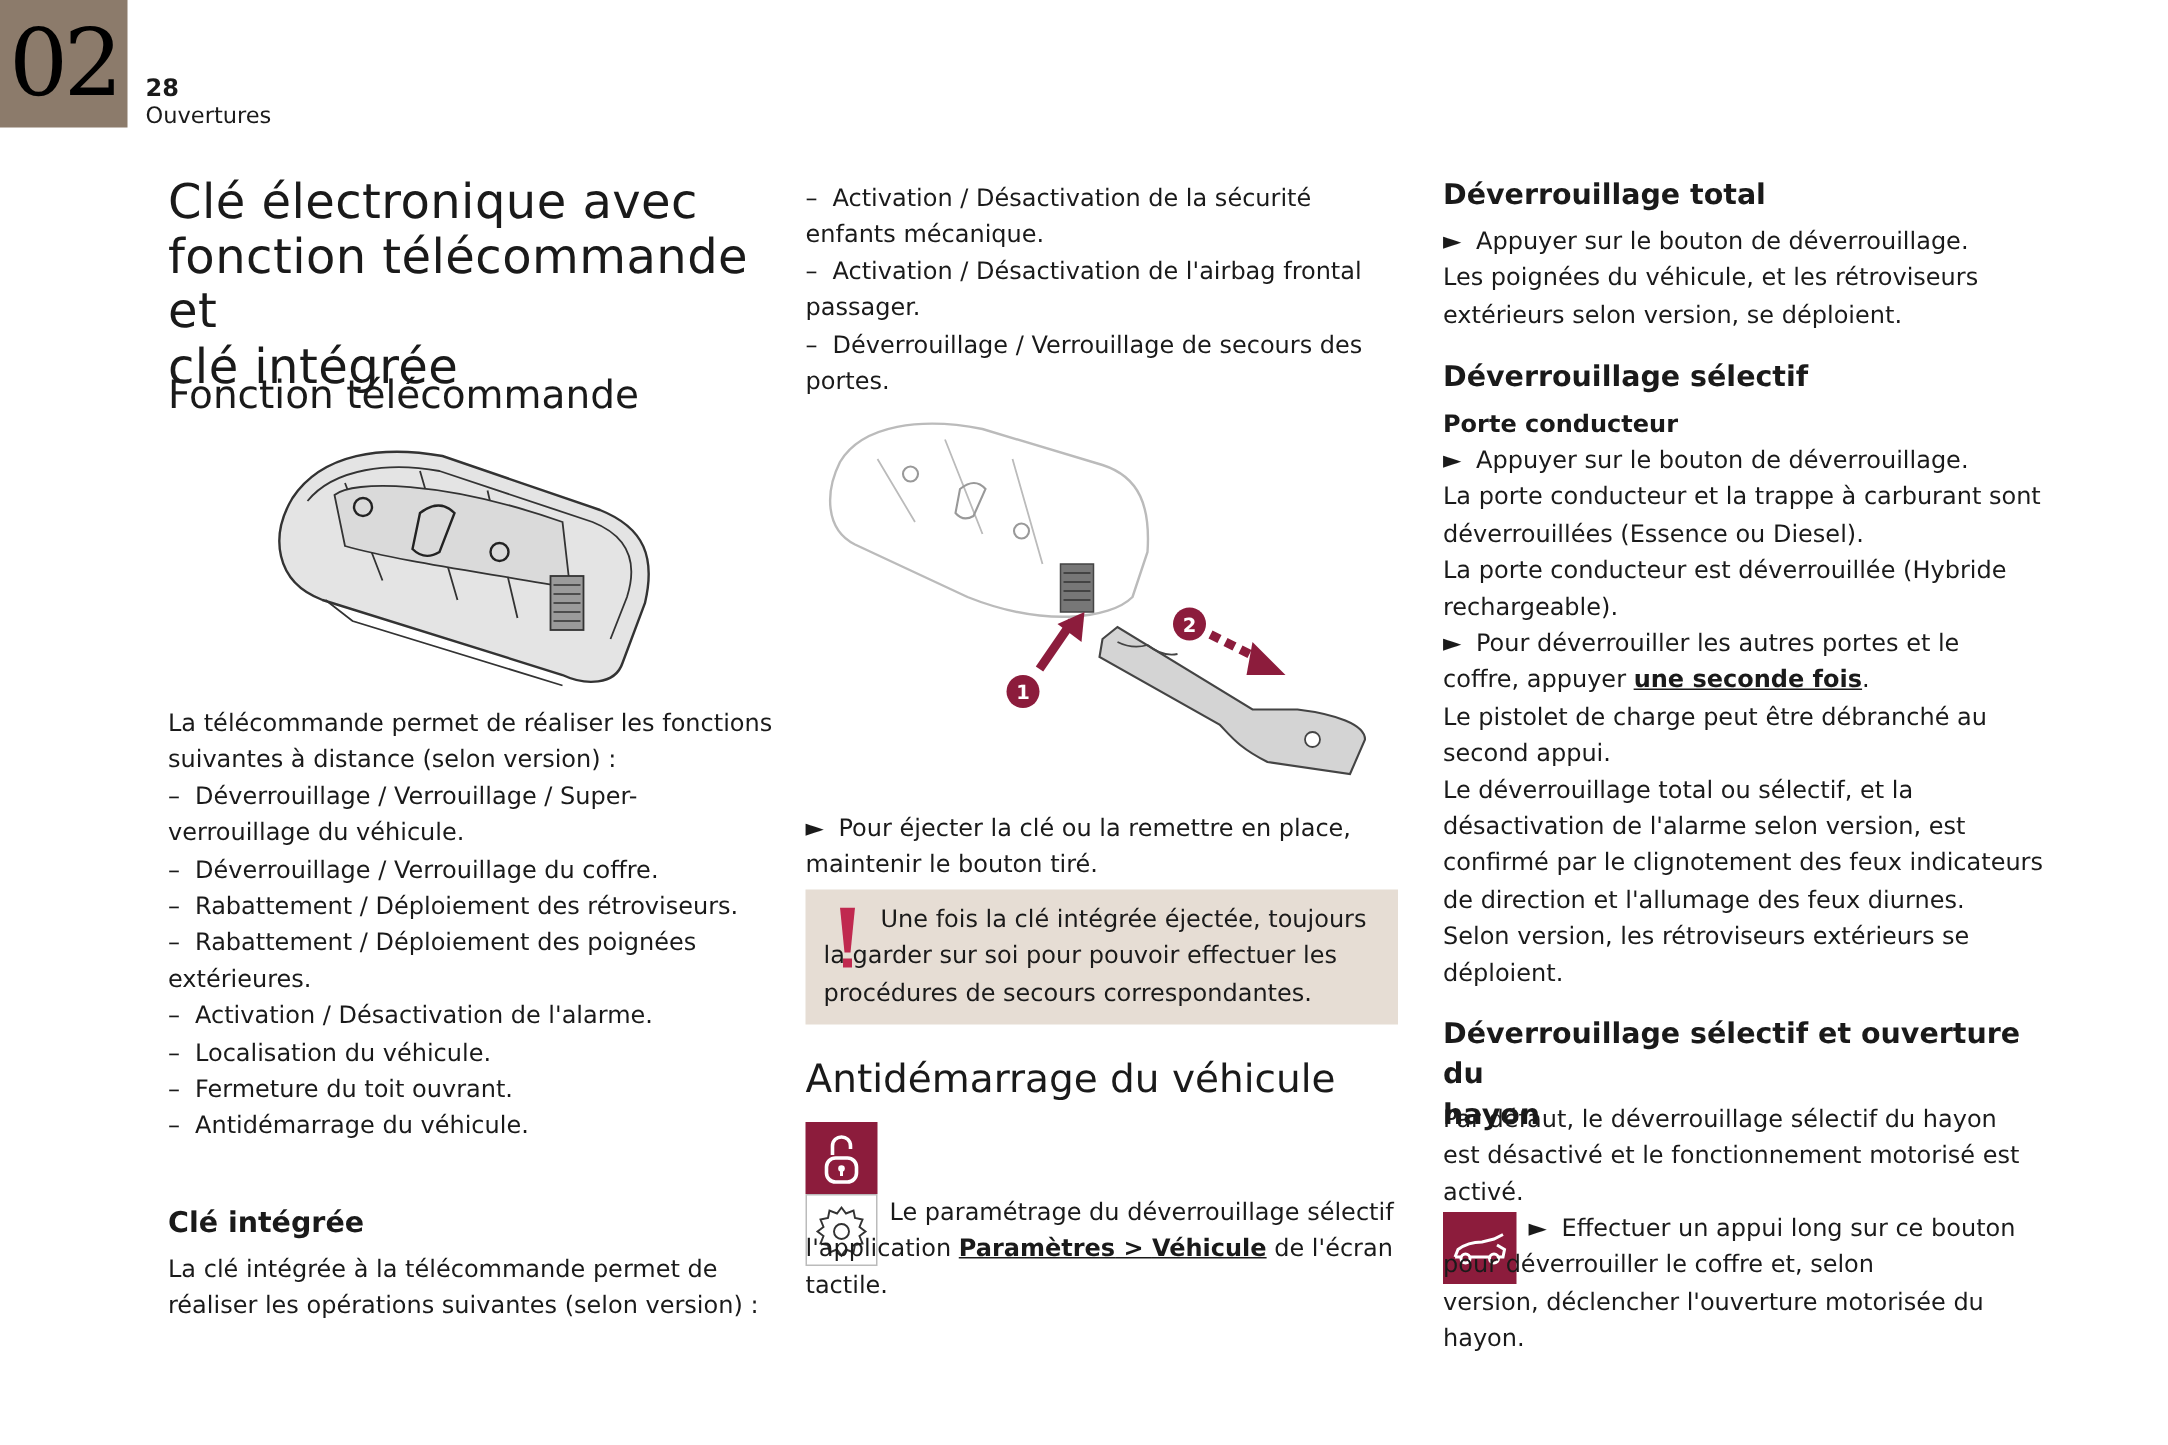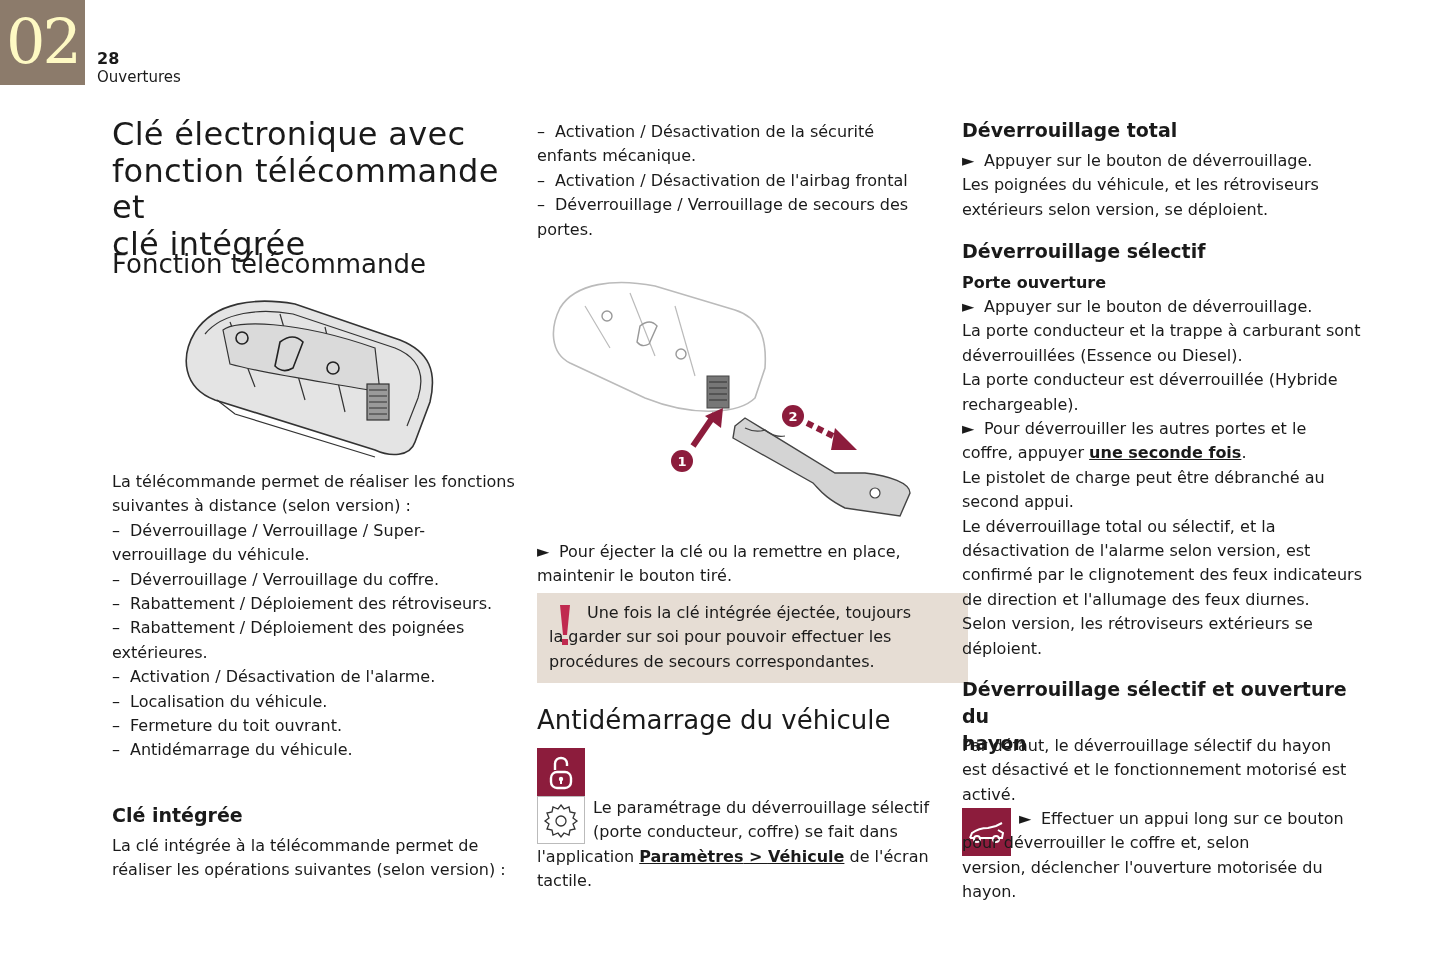--- a/index.html
+++ b/index.html
@@ -1,31 +1,31 @@
 <!DOCTYPE html>
 <html><head>
 <meta charset="utf-8">
 <style>
   html, body { margin:0; padding:0; background:#ffffff; }
   body { width:1445px; height:963px; position:relative; overflow:hidden;
          font-family:"DejaVu Sans", sans-serif; color:#1a1a1a; }
   .chapter-box { position:absolute; left:0; top:0; width:85px; height:85px; background:#8c7b6b; }
   .chapter-num { position:absolute; left:6px; top:6px; font-family:"DejaVu Serif", serif;
-                 font-size:62px; color:#fef9c3; letter-spacing:-3px; line-height:72px; font-weight:300; }
+                 font-size:62px; color:#000000; letter-spacing:-3px; line-height:72px; font-weight:300; }
   .page-num { position:absolute; left:97px; top:49px; font-size:16px; font-weight:bold; }
   .section-name { position:absolute; left:97px; top:68px; font-size:15px; }
   .txt { font-size:16px; line-height:24.4px; margin:0; }
   .title { position:absolute; font-size:32px; line-height:36.5px; font-weight:normal; margin:0; letter-spacing:0.3px; }
   .h2 { position:absolute; font-size:26px; line-height:30px; font-weight:normal; margin:0; }
   .h3 { position:absolute; font-size:19px; line-height:27px; font-weight:bold; margin:0; }
   .h4 { position:absolute; font-size:16px; font-weight:bold; margin:0; }
   .block { position:absolute; }
   .arrow { display:inline-block; width:22px; }
   .dash { display:inline-block; width:18px; }
-  .warn { position:absolute; left:537px; top:593px; width:395px; height:90px; background:#e6ddd4;padding-left:36px; }
+  .warn { position:absolute; left:537px; top:593px; width:395px; height:90px; background:#e6ddd4; }
   .warn-mark { position:absolute; left:20px; top:12px; width:16px; height:42px; }
   .warn-text { position:absolute; left:12px; top:8px; width:375px; font-size:16px; line-height:24.4px; text-indent:38px; }
   .icon-box { position:absolute; width:48px; height:48px; }
   .bold { font-weight:bold;text-decoration:underline; }
   svg { display:block; }
 </style>
 </head>
 <body>
 
 <div class="chapter-box">
@@ -74,20 +74,21 @@
 <div class="h3" style="left:112px; top:802px;">Clé intégrée</div>
 <div class="block txt" style="left:112px; top:834px; width:410px;">
   <div>La clé intégrée à la télécommande permet de</div>
   <div>réaliser les opérations suivantes (selon version) :</div>
 </div>
 
 <div class="block txt" style="left:537px; top:120px; width:400px;">
   <div><span class="dash">–</span><span>Activation / Désactivation de la sécurité</span></div>
   <div>enfants mécanique.</div>
   <div><span class="dash">–</span><span>Activation / Désactivation de l'airbag frontal</span></div>
+  <div>passager.</div>
   <div><span class="dash">–</span><span>Déverrouillage / Verrouillage de secours des</span></div>
   <div>portes.</div>
 </div>
 
 <div class="block" style="left:545px; top:278px; width:375px; height:248px;">
   <svg width="375" height="248" viewBox="0 0 375 248">
     <path d="M15 30 C30 5 70 0 110 8 L190 32 C215 40 222 60 220 90 L210 120 C195 135 150 140 100 120 L25 85 C5 75 5 50 15 30 Z" fill="#ffffff" stroke="#bbb" stroke-width="1.6"></path>
     <path d="M40 28 L65 70 M85 15 L110 78 M130 28 L150 98" stroke="#bbb" stroke-width="1.2" fill="none"></path>
     <circle cx="62" cy="38" r="5" fill="none" stroke="#999" stroke-width="1.4"></circle>
     <path d="M95 48 Q105 40 112 48 L104 66 Q97 70 92 64 Z" fill="none" stroke="#999" stroke-width="1.4"></path>
@@ -135,34 +136,33 @@
 </div>
 <div class="icon-box" style="left:537px; top:796px; background:#fff; border:1px solid #bbb; box-sizing:border-box;">
   <svg width="46" height="46" viewBox="0 0 46 46">
     <path d="M23 8 L26 12 L31 10 L32 15 L37 16 L35 21 L39 24 L35 27 L37 32 L32 33 L31 38 L26 36 L23 40 L20 36 L15 38 L14 33 L9 32 L11 27 L7 24 L11 21 L9 16 L14 15 L15 10 L20 12 Z" fill="none" stroke="#333" stroke-width="1.3"></path>
     <circle cx="23" cy="24" r="5" fill="none" stroke="#333" stroke-width="1.3"></circle>
   </svg>
 </div>
 
 <div class="block txt" style="left:537px; top:796px; width:400px;">
   <div style="padding-left:56px;">Le paramétrage du déverrouillage sélectif</div>
-  <div style="padding-left:56px;">(porte conducteur, coffre) se fait dans</div>
   <div><span>l'application </span><span class="bold">Paramètres</span><span class="bold"> &gt; </span><span class="bold">Véhicule</span><span> de l'écran</span></div>
   <div>tactile.</div>
 </div>
 
 <div class="h3" style="left:962px; top:117px;">Déverrouillage total</div>
 <div class="block txt" style="left:962px; top:149px; width:400px;">
   <div><span class="arrow">►</span><span>Appuyer sur le bouton de déverrouillage.</span></div>
   <div>Les poignées du véhicule, et les rétroviseurs</div>
   <div>extérieurs selon version, se déploient.</div>
 </div>
 
 <div class="h3" style="left:962px; top:238px;">Déverrouillage sélectif</div>
-<div class="h4" style="left:962px; top:273px;">Porte ouverture</div>
+<div class="h4" style="left:962px; top:273px;">Porte conducteur</div>
 <div class="block txt" style="left:962px; top:295px; width:400px;">
   <div><span class="arrow">►</span><span>Appuyer sur le bouton de déverrouillage.</span></div>
   <div>La porte conducteur et la trappe à carburant sont</div>
   <div>déverrouillées (Essence ou Diesel).</div>
   <div>La porte conducteur est déverrouillée (Hybride</div>
   <div>rechargeable).</div>
   <div><span class="arrow">►</span><span>Pour déverrouiller les autres portes et le</span></div>
   <div><span>coffre, appuyer </span><span class="bold">une seconde fois</span><span>.</span></div>
   <div>Le pistolet de charge peut être débranché au</div>
   <div>second appui.</div>

